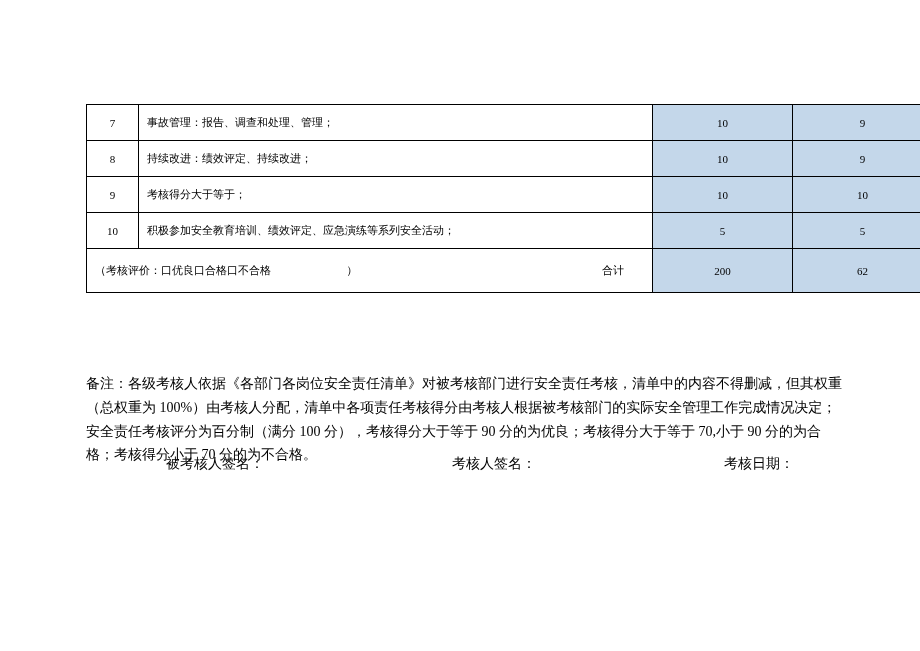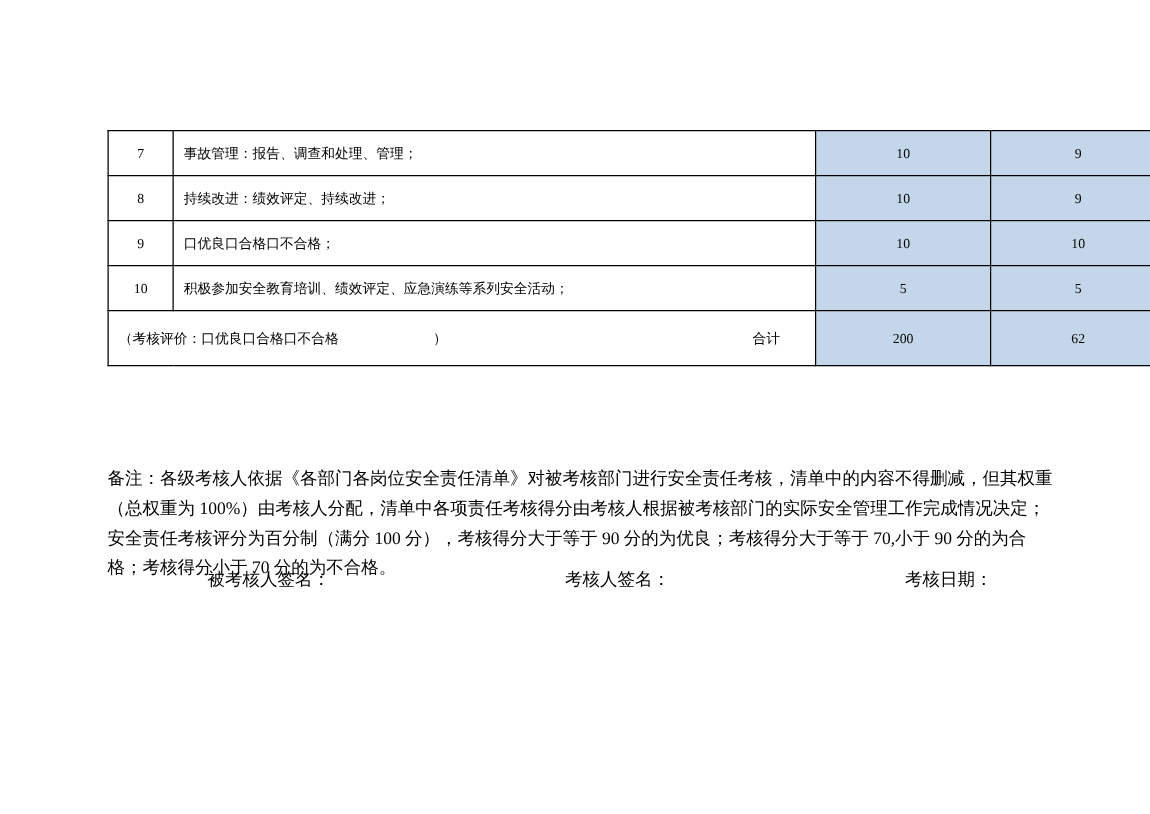--- a/index.html
+++ b/index.html
@@ -102,21 +102,21 @@
         <td class="col-score">9</td>
       </tr>
       <tr>
         <td class="col-num">8</td>
         <td class="col-desc">持续改进：绩效评定、持续改进；</td>
         <td class="col-weight">10</td>
         <td class="col-score">9</td>
       </tr>
       <tr>
         <td class="col-num">9</td>
-        <td class="col-desc">口优良口合格口不合格；</td>
+        <td class="col-desc">考核得分大于等于；</td>
         <td class="col-weight">10</td>
         <td class="col-score">10</td>
       </tr>
       <tr>
         <td class="col-num">10</td>
         <td class="col-desc">积极参加安全教育培训、绩效评定、应急演练等系列安全活动；</td>
         <td class="col-weight">5</td>
         <td class="col-score">5</td>
       </tr>
       <tr class="summary-row">

